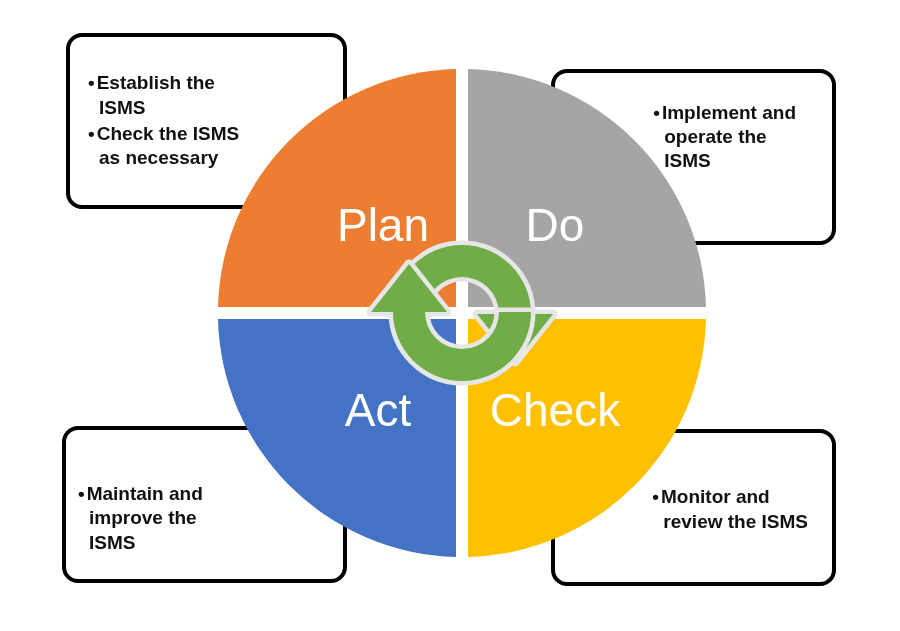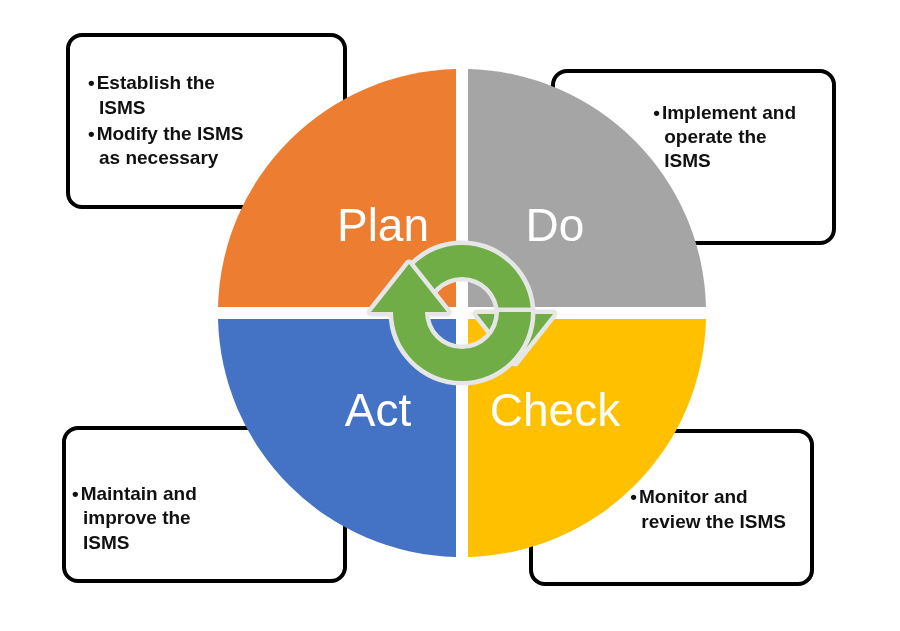--- a/index.html
+++ b/index.html
@@ -48,22 +48,22 @@
   }
   .bullets li::before {
     content: "\2022";
     font-weight: bold;
     margin-right: 2px;
   }
 
   
   #box-plan   { left: 66px;  top: 33px;  width: 281px; height: 176px; padding: 0 14px 0 18px; }
   #box-do     { left: 551px; top: 33px;  width: 285px; height: 176px; padding: 0 36px 0 14px; margin-top: 36px; }
-  #box-act    { left: 62px;  top: 426px; width: 285px; height: 157px; padding: 0 14px 0 6px; }
-  #box-check  { left: 529px; top: 429px; width: 285px; height: 157px; padding: 0 24px 0 14px; }
+  #box-act    { left: 62px;  top: 426px; width: 285px; height: 157px; padding: 0 14px 0 12px; }
+  #box-check  { left: 551px; top: 429px; width: 285px; height: 157px; padding: 0 24px 0 14px; }
 
   #box-plan  .bullets { margin-top: 2px; }
   #box-do    .bullets { margin-bottom: 38px; }
   #box-act   .bullets { margin-top: 30px; }
   #box-check .bullets { margin-top: 6px; }
 
   
   #wheel {
     position: absolute;
     left: 215px;
@@ -83,21 +83,21 @@
 </style>
 </head>
 <body>
 
 <div id="stage">
 
   <div class="callout" id="box-plan">
     <ul class="bullets">
       <li>Establish the
 ISMS</li>
-      <li>Modify the ISMS
+      <li>Check the ISMS
 as necessary</li>
     </ul>
   </div>
 
   <div class="callout align-right" id="box-do">
     <ul class="bullets">
       <li>Implement and
 operate the
 ISMS</li>
     </ul>

